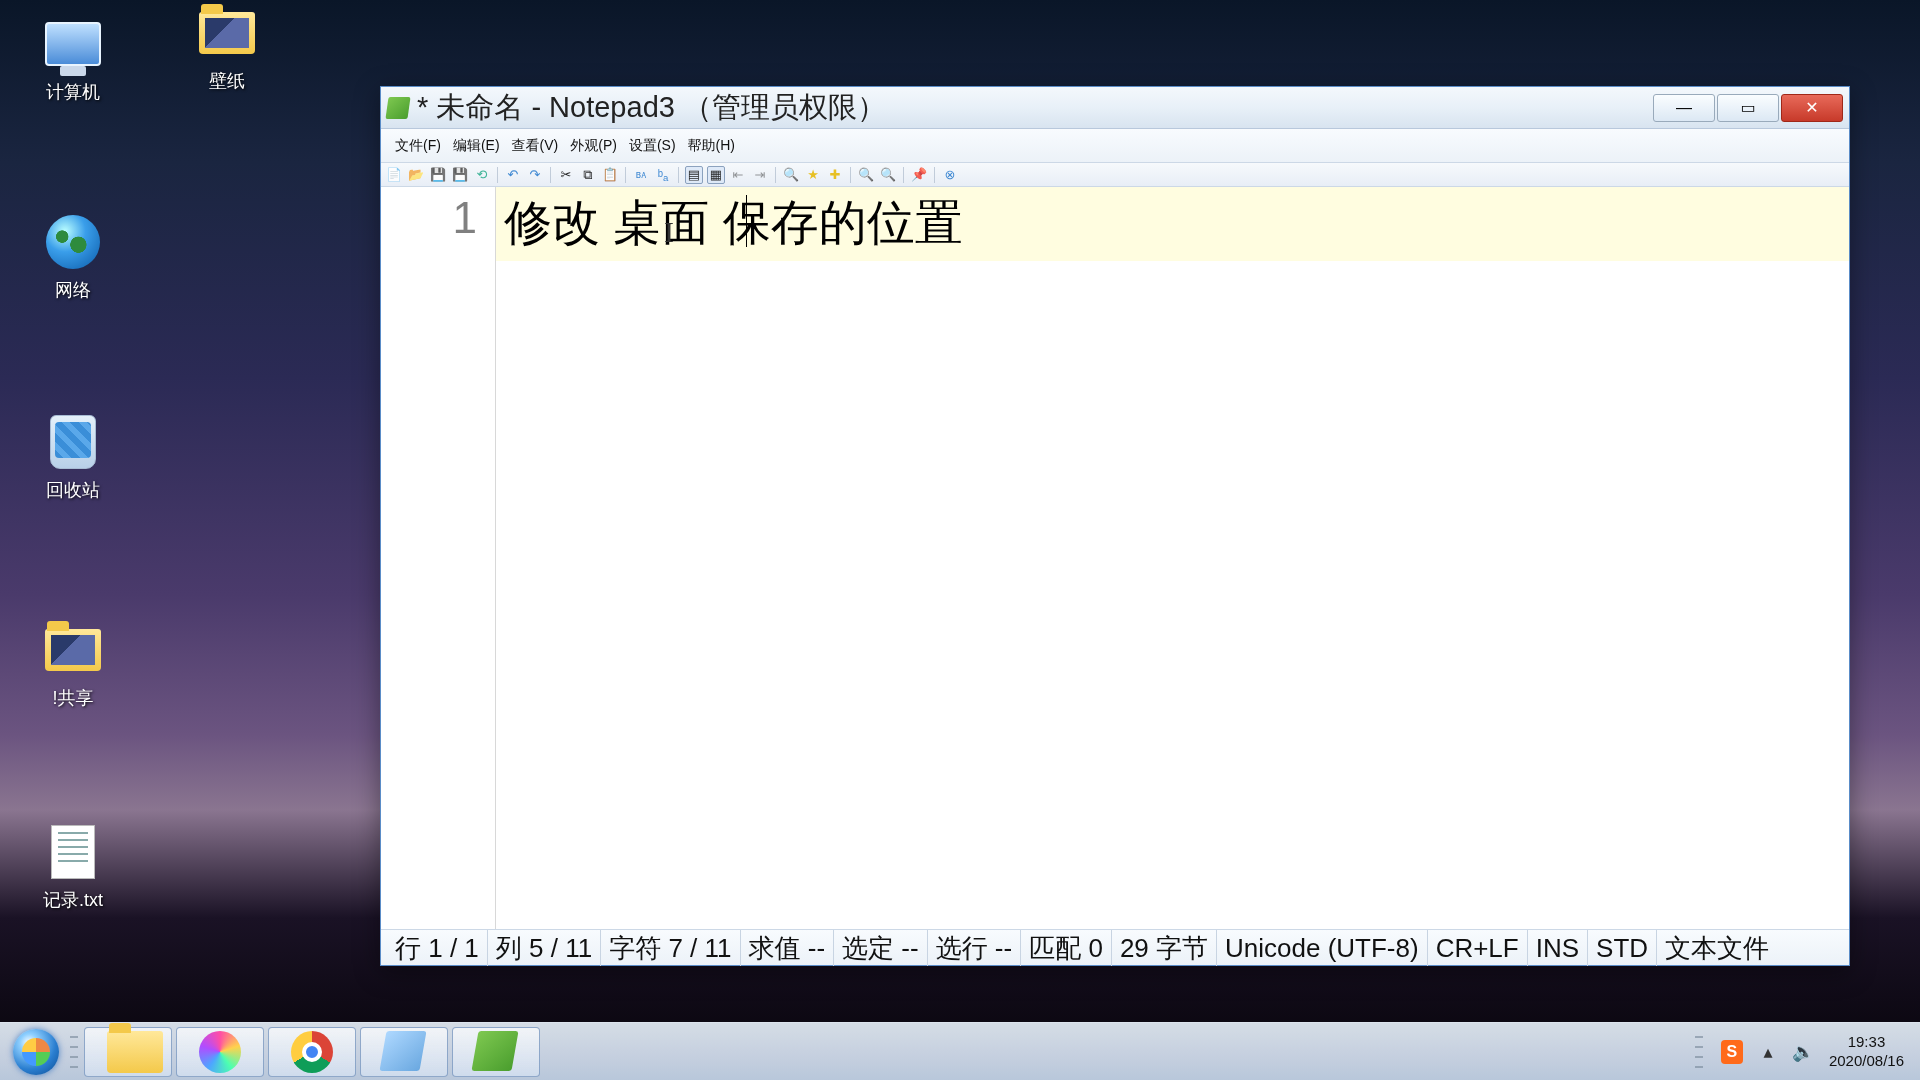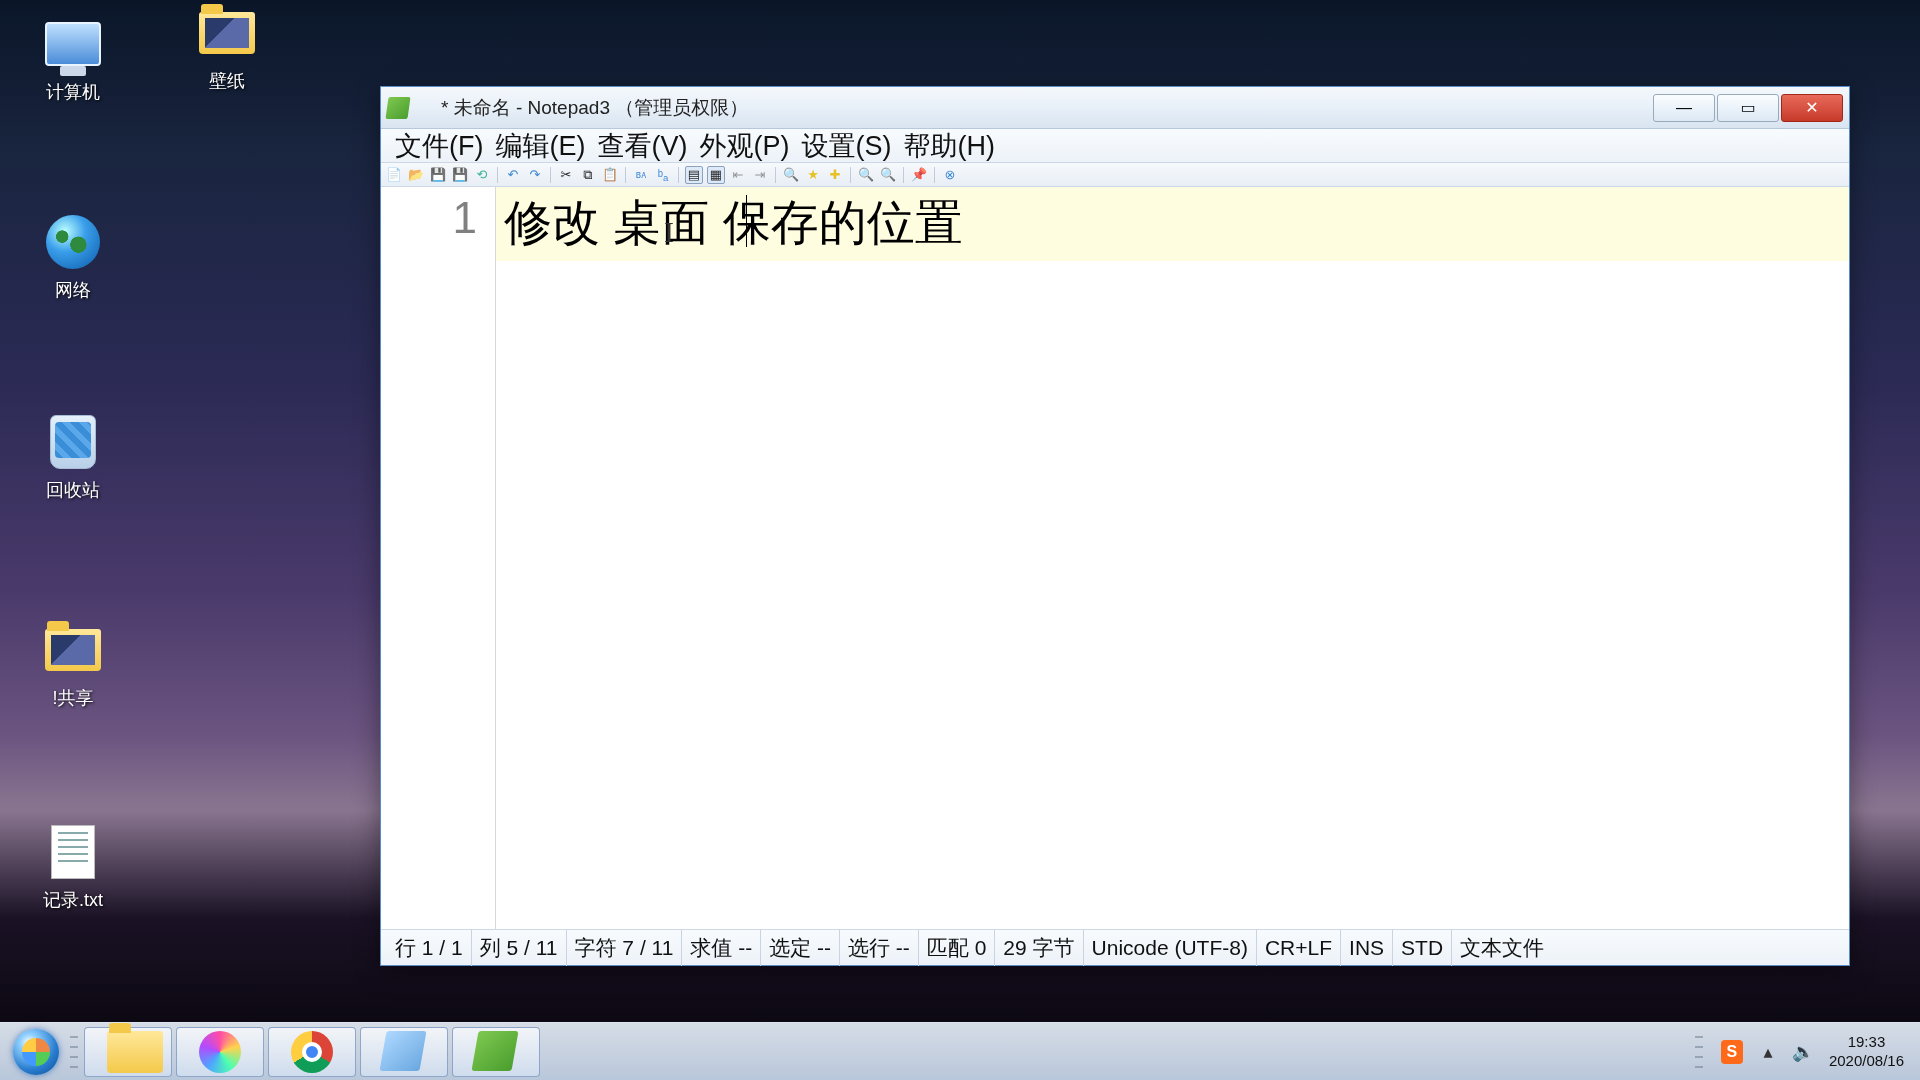--- a/index.html
+++ b/index.html
@@ -8,42 +8,42 @@
 
 
 .desktop-icon { position:absolute; width:110px; display:flex; flex-direction:column; align-items:center; cursor:pointer; }
 .desktop-icon .ic { width:64px; height:64px; display:flex; align-items:center; justify-content:center; }
 .desktop-icon .lbl { color:#fff; font-size:18px; text-shadow:1px 1px 3px #000; margin-top:4px; text-align:center; }
 
 
 .window { position:absolute; left:380px; top:86px; width:1470px; height:880px; background:#fff; border:1px solid #5a8cc7; box-shadow:0 6px 24px rgba(0,0,0,.4); display:flex; flex-direction:column; }
 .titlebar { height:42px; background:linear-gradient(180deg,#f4f8fc 0%,#e8f0f8 50%,#d8e4f0 100%); display:flex; align-items:center; padding:0 6px; border-bottom:1px solid #b8c8dc; }
 .titlebar .app-icon { width:22px; height:22px; background:linear-gradient(135deg,#7ec850,#4a9e2e); border-radius:2px; margin-right:8px; transform:skewX(-8deg); }
-.titlebar .title { flex:1; font-size:19px; color:#222;margin-left:24px; }
+.titlebar .title { flex:1; font-size:29px; color:#222; }
 .titlebar .win-btns { display:flex; gap:2px; }
 .win-btn { width:62px; height:28px; border:1px solid #9ab; background:linear-gradient(180deg,#fafdff,#dce8f4); border-radius:3px; display:flex; align-items:center; justify-content:center; font-size:16px; cursor:pointer; }
 .win-btn.close { background:linear-gradient(180deg,#e86a5a,#c73a2a); color:#fff; border-color:#a02818; }
 
-.menubar { height:34px; background:linear-gradient(180deg,#f8fbfe,#ecf2f8); border-bottom:1px solid #ccd8e6; display:flex; align-items:center; padding:0 8px; font-size:27px; color:#111; }
+.menubar { height:34px; background:linear-gradient(180deg,#f8fbfe,#ecf2f8); border-bottom:1px solid #ccd8e6; display:flex; align-items:center; padding:0 8px; font-size:14px; color:#111; }
 .menubar span { padding:4px 6px; cursor:pointer; }
 
 .toolbar { height:24px; background:linear-gradient(180deg,#f6f9fc,#e8eef6); border-bottom:1px solid #ccd8e6; display:flex; align-items:center; padding:0 4px; gap:4px; }
 .tb { width:18px; height:18px; display:flex; align-items:center; justify-content:center; font-size:13px; cursor:pointer; opacity:.85; }
 .tb.sep { width:1px; height:16px; background:#b8c4d4; margin:0 2px; }
 .tb.boxed { border:1px solid #7a94b4; background:#dce8f8; border-radius:2px; }
 
 .editor { flex:1; display:flex; background:#fff; overflow:hidden; }
 .gutter { width:115px; background:#fff; border-right:1px solid #d8d8d8; text-align:right; padding:6px 18px 0 0; font-size:44px; color:#808080; font-family:Consolas,monospace; }
 .content { flex:1; position:relative; }
 .line { min-height:64px; padding:4px 8px 6px 8px; font-size:48px; font-family:"SimSun","SimHei",serif; color:#000; position:relative; }
 .line.cur { background:#fffde0; }
 .caret { position:absolute; width:1px; height:52px; background:#000; top:8px; }
 .ibeam { position:absolute; font-family:serif; color:#333; font-size:30px; }
 
-.statusbar { height:36px; background:linear-gradient(180deg,#f8fbfe,#ecf2f8); border-top:1px solid #ccd8e6; display:flex; align-items:center; font-size:21px; color:#111; padding:0 6px; gap:0; white-space:nowrap; }
+.statusbar { height:36px; background:linear-gradient(180deg,#f8fbfe,#ecf2f8); border-top:1px solid #ccd8e6; display:flex; align-items:center; font-size:26px; color:#111; padding:0 6px; gap:0; white-space:nowrap; }
 .statusbar span { padding:0 8px; border-right:1px solid #c8d4e2; line-height:36px; }
 .statusbar span:last-child { border-right:none; }
 
 
 .taskbar { position:absolute; left:0; bottom:0; width:100%; height:58px; background:linear-gradient(180deg,rgba(230,238,248,.92),rgba(200,216,236,.92)); border-top:1px solid rgba(255,255,255,.5); display:flex; align-items:center; padding:0 6px; }
 .start { width:60px; height:48px; display:flex; align-items:center; justify-content:center; cursor:pointer; }
 .orb { width:46px; height:46px; border-radius:50%; background:radial-gradient(circle at 35% 30%,#fff 0%,#8fd0ff 20%,#2a7ed0 60%,#0a4a90 100%); position:relative; box-shadow:0 0 6px rgba(0,80,180,.6); }
 .orb::before { content:""; position:absolute; inset:9px; border-radius:50%; background:conic-gradient(#e84 0 25%,#5c5 0 50%,#49f 0 75%,#fc4 0); filter:blur(.5px); }
 .task-sep { width:8px; height:40px; display:flex; flex-direction:column; justify-content:space-around; margin:0 4px; opacity:.6; }
 .task-sep i { height:2px; background:#789; }

